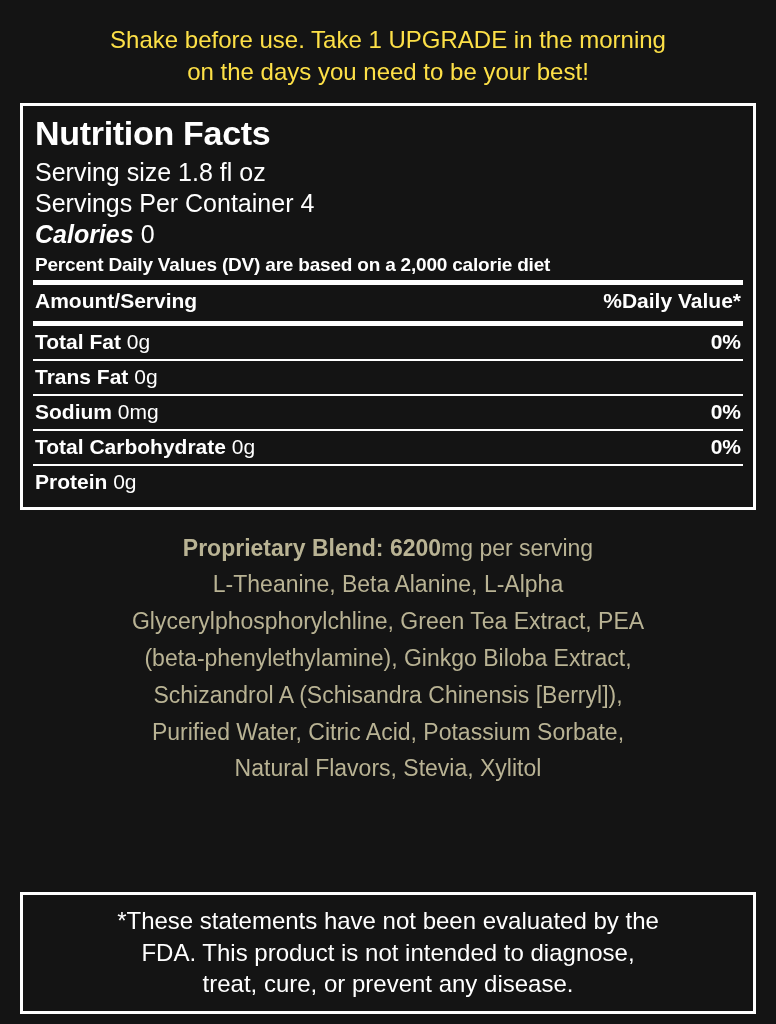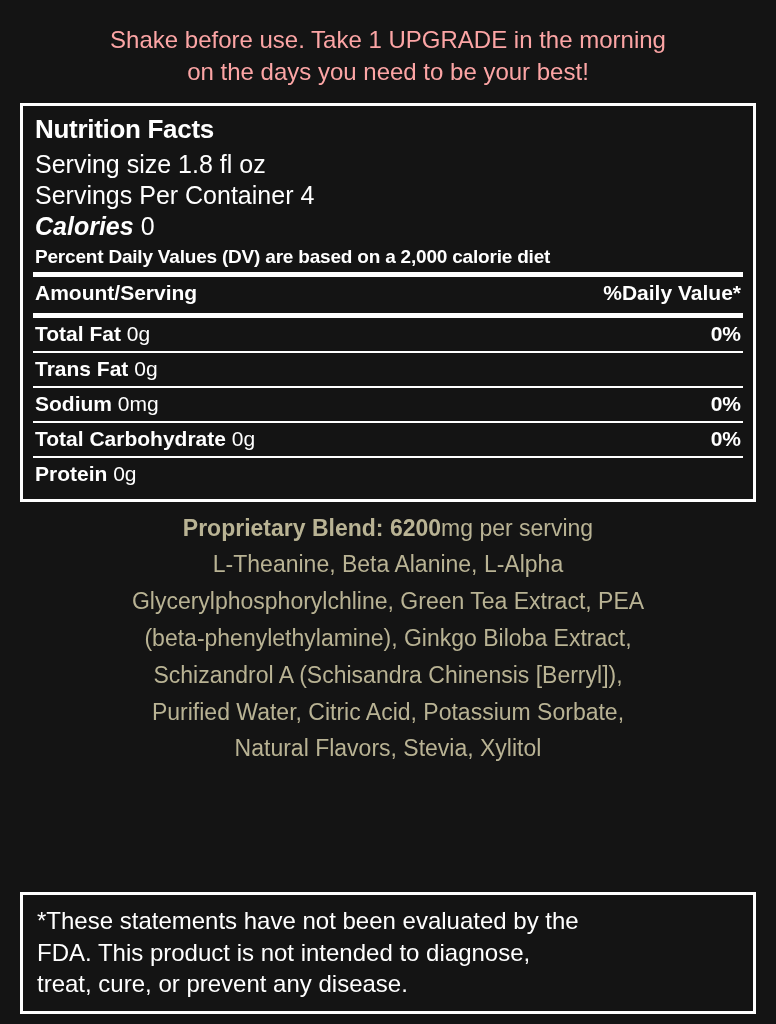--- a/index.html
+++ b/index.html
@@ -20,36 +20,36 @@
     box-sizing: border-box;
     padding: 18px 20px 10px 20px;
     background: #141414;
     display: flex;
     flex-direction: column;
   }
 
   
   .instructions {
     text-align: center;
-    color: #fca5a5;
+    color: #fde047;
     font-size: 24px;
     line-height: 1.35;
     margin: 6px 0 14px 0;
   }
   .instructions .line {
     display: block;
   }
 
   
   .nutrition-panel {
     border: 3px solid #ffffff;
     padding: 6px 10px 8px 10px;
   }
   .nf-title {
-    font-size: 26px;
+    font-size: 34px;
     font-weight: bold;
     letter-spacing: -0.3px;
     margin: 2px 0 4px 2px;
   }
   .nf-line {
     font-size: 25px;
     margin: 1px 0 1px 2px;
     line-height: 1.2;
     font-weight: normal;
   }
@@ -91,35 +91,36 @@
   .nf-head .label, .nf-head .value {
     font-weight: bold;
   }
 
   
   .blend {
     text-align: center;
     color: #b9b394;
     font-size: 23px;
     line-height: 1.6;
-    margin: 8px 4px 10px 4px;
+    margin: 20px 4px 10px 4px;
   }
   .blend .blend-head {
     font-weight: bold;
   }
   .blend .blend-head .mg {
     font-weight: normal;
   }
   .blend .ing-line {
     display: block;
   }
 
   
   .disclaimer {
     border: 3px solid #ffffff;
+    text-align: center;
     font-size: 24px;
     line-height: 1.3;
     padding: 10px 14px 12px 14px;
     margin-top: auto;
   }
   .disclaimer .line {
     display: block;
   }
 </style>
 </head>

